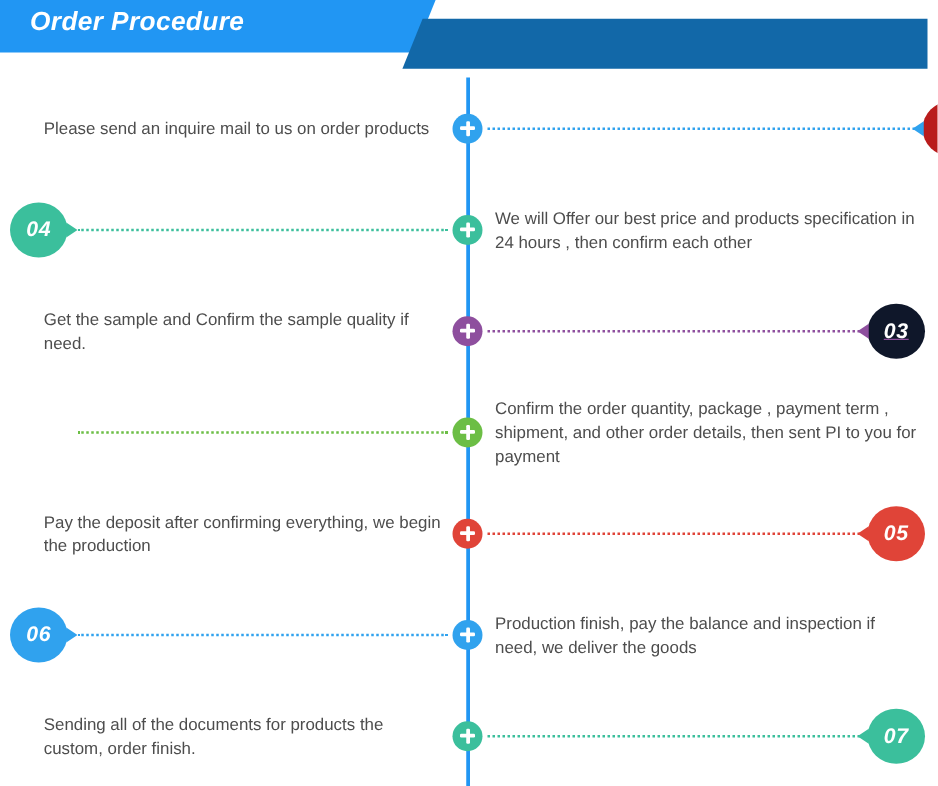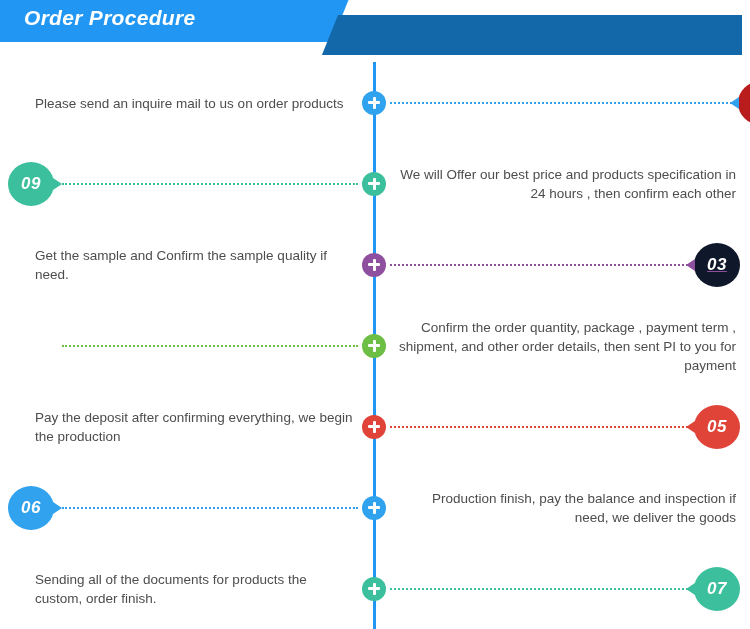--- a/index.html
+++ b/index.html
@@ -86,21 +86,21 @@
     white-space: pre-line;
   }
   .step-row.left-text .step-text {
     left: 35px;
     width: 320px;
     text-align: left;
   }
   .step-row.right-text .step-text {
     left: 396px;
     width: 340px;
-    text-align: right;
+    text-align: left;
   }
 
   
   .connector {
     position: absolute;
     top: 50%;
     height: 0;
     border-top: 2px dotted #cccccc;
     transform: translateY(-1px);
   }
@@ -210,21 +210,21 @@
         <div class="node" style="background: rgb(48, 162, 238);"></div>
         <div class="badge" style="background: #b91c1c; color: rgb(48, 162, 238);">
           <span class="badge-num" style="color: rgb(255, 255, 255);">01</span>
         </div>
       </div>
       <div class="step-row right-text" style="top: 81px; height: 81px;">
         <div class="step-text">We will Offer our best price and products specification in 24 hours , then confirm each other</div>
         <div class="connector" style="border-top-color: rgb(59, 191, 156);"></div>
         <div class="node" style="background: rgb(59, 191, 156);"></div>
         <div class="badge" style="background: rgb(59, 191, 156); color: rgb(59, 191, 156);">
-          <span class="badge-num" style="color: rgb(255, 255, 255);">09</span>
+          <span class="badge-num" style="color: rgb(255, 255, 255);">04</span>
         </div>
       </div>
       <div class="step-row left-text" style="top: 162px; height: 81px;">
         <div class="step-text">Get the sample and Confirm the sample quality if need.</div>
         <div class="connector" style="border-top-color: rgb(142, 79, 158);"></div>
         <div class="node" style="background: rgb(142, 79, 158);"></div>
         <div class="badge" style="background: #0f172a; color: rgb(142, 79, 158); text-decoration: underline;">
           <span class="badge-num" style="color: rgb(255, 255, 255);">03</span>
         </div>
       </div>

